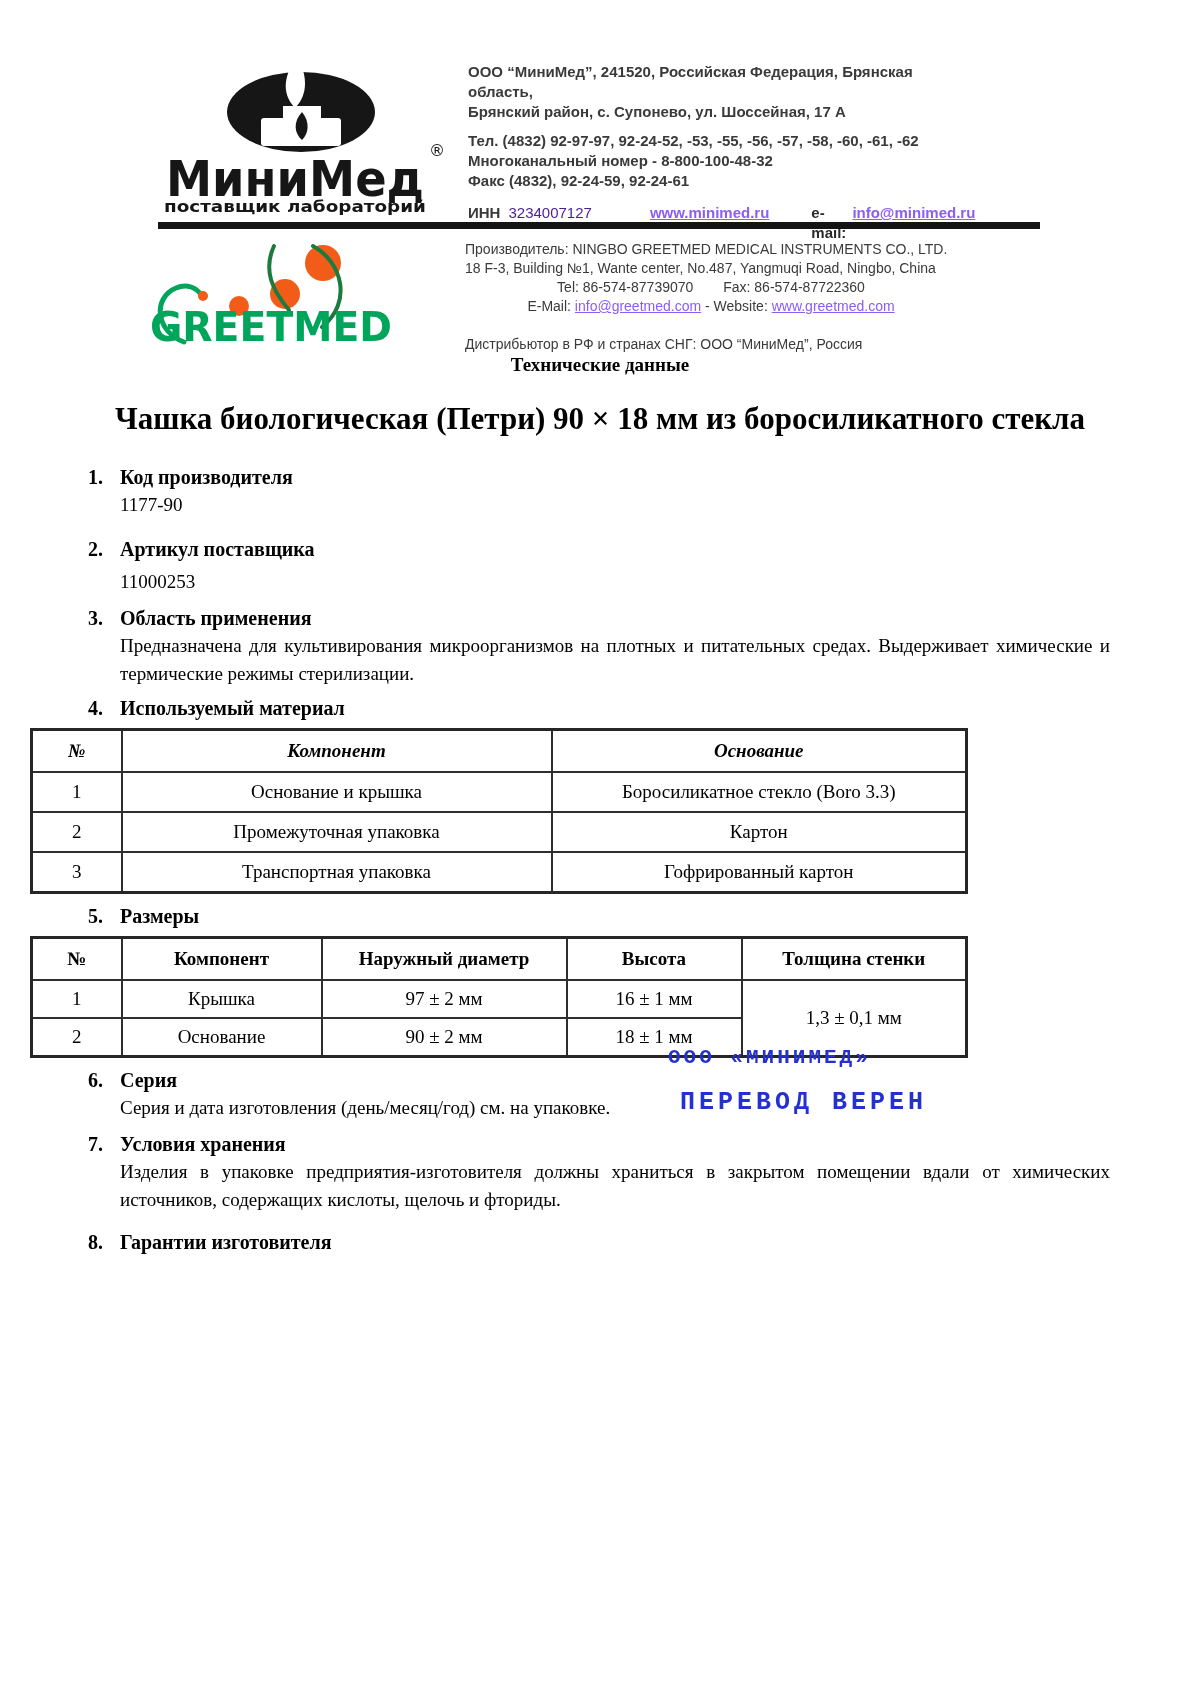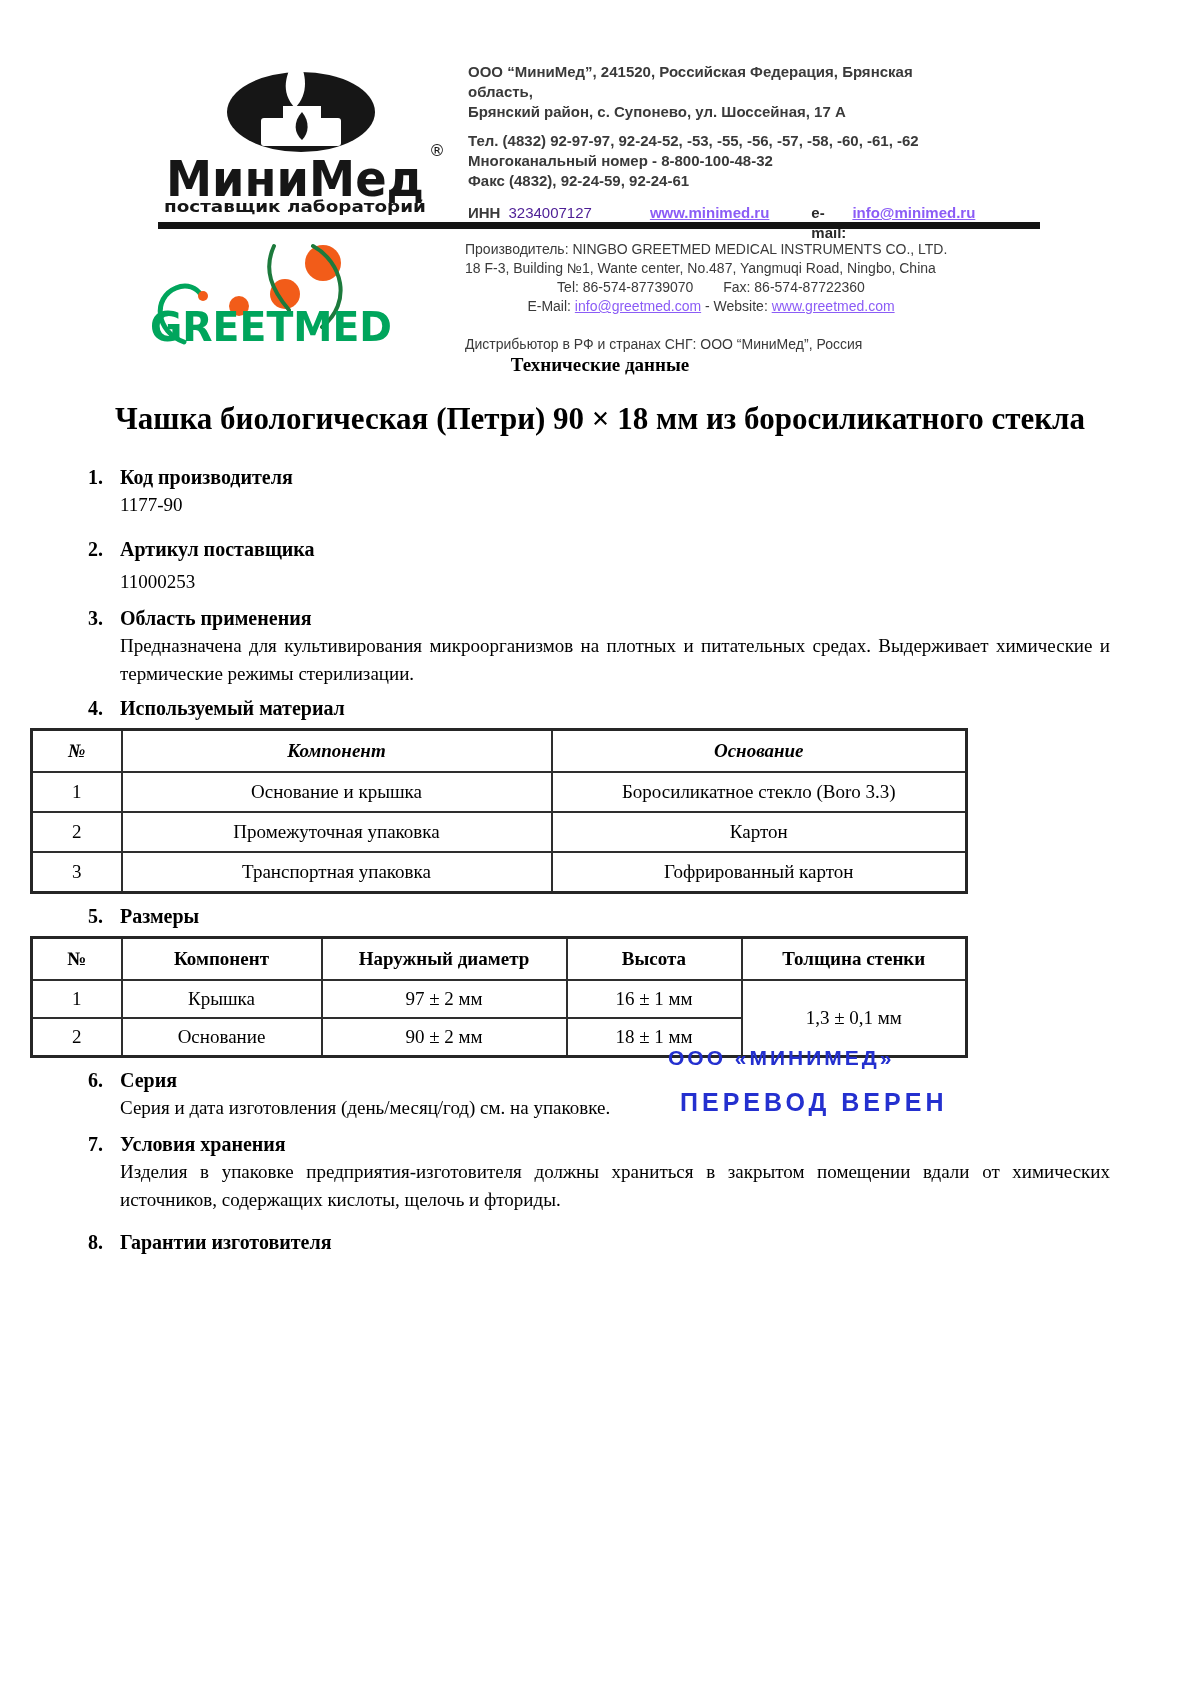--- a/index.html
+++ b/index.html
@@ -58,21 +58,21 @@
   table.doc-table th,table.doc-table td{
     border:2px solid #2e2e2e;text-align:center;vertical-align:middle;padding:0 4px;
   }
   table.doc-table th{height:40px;}
   table.mat td{height:38px;}
   table.dim td{height:36px;}
   table.mat th{font-style:italic;}
   
   .stamp{
     position:absolute;color:#2430cf;font-weight:bold;
-    font-family:Liberation Sans, sans-serif;white-space:nowrap;
+    font-family:Liberation Mono, monospace;white-space:nowrap;
   }
   .stamp1{left:668px;top:1046px;font-size:21px;letter-spacing:3px;}
   .stamp2{left:680px;top:1088px;font-size:25px;letter-spacing:4px;}
 </style>
 </head>
 <body>
 
 <div class="page">
 
   <svg class="minimed-logo" viewBox="0 0 300 165">

